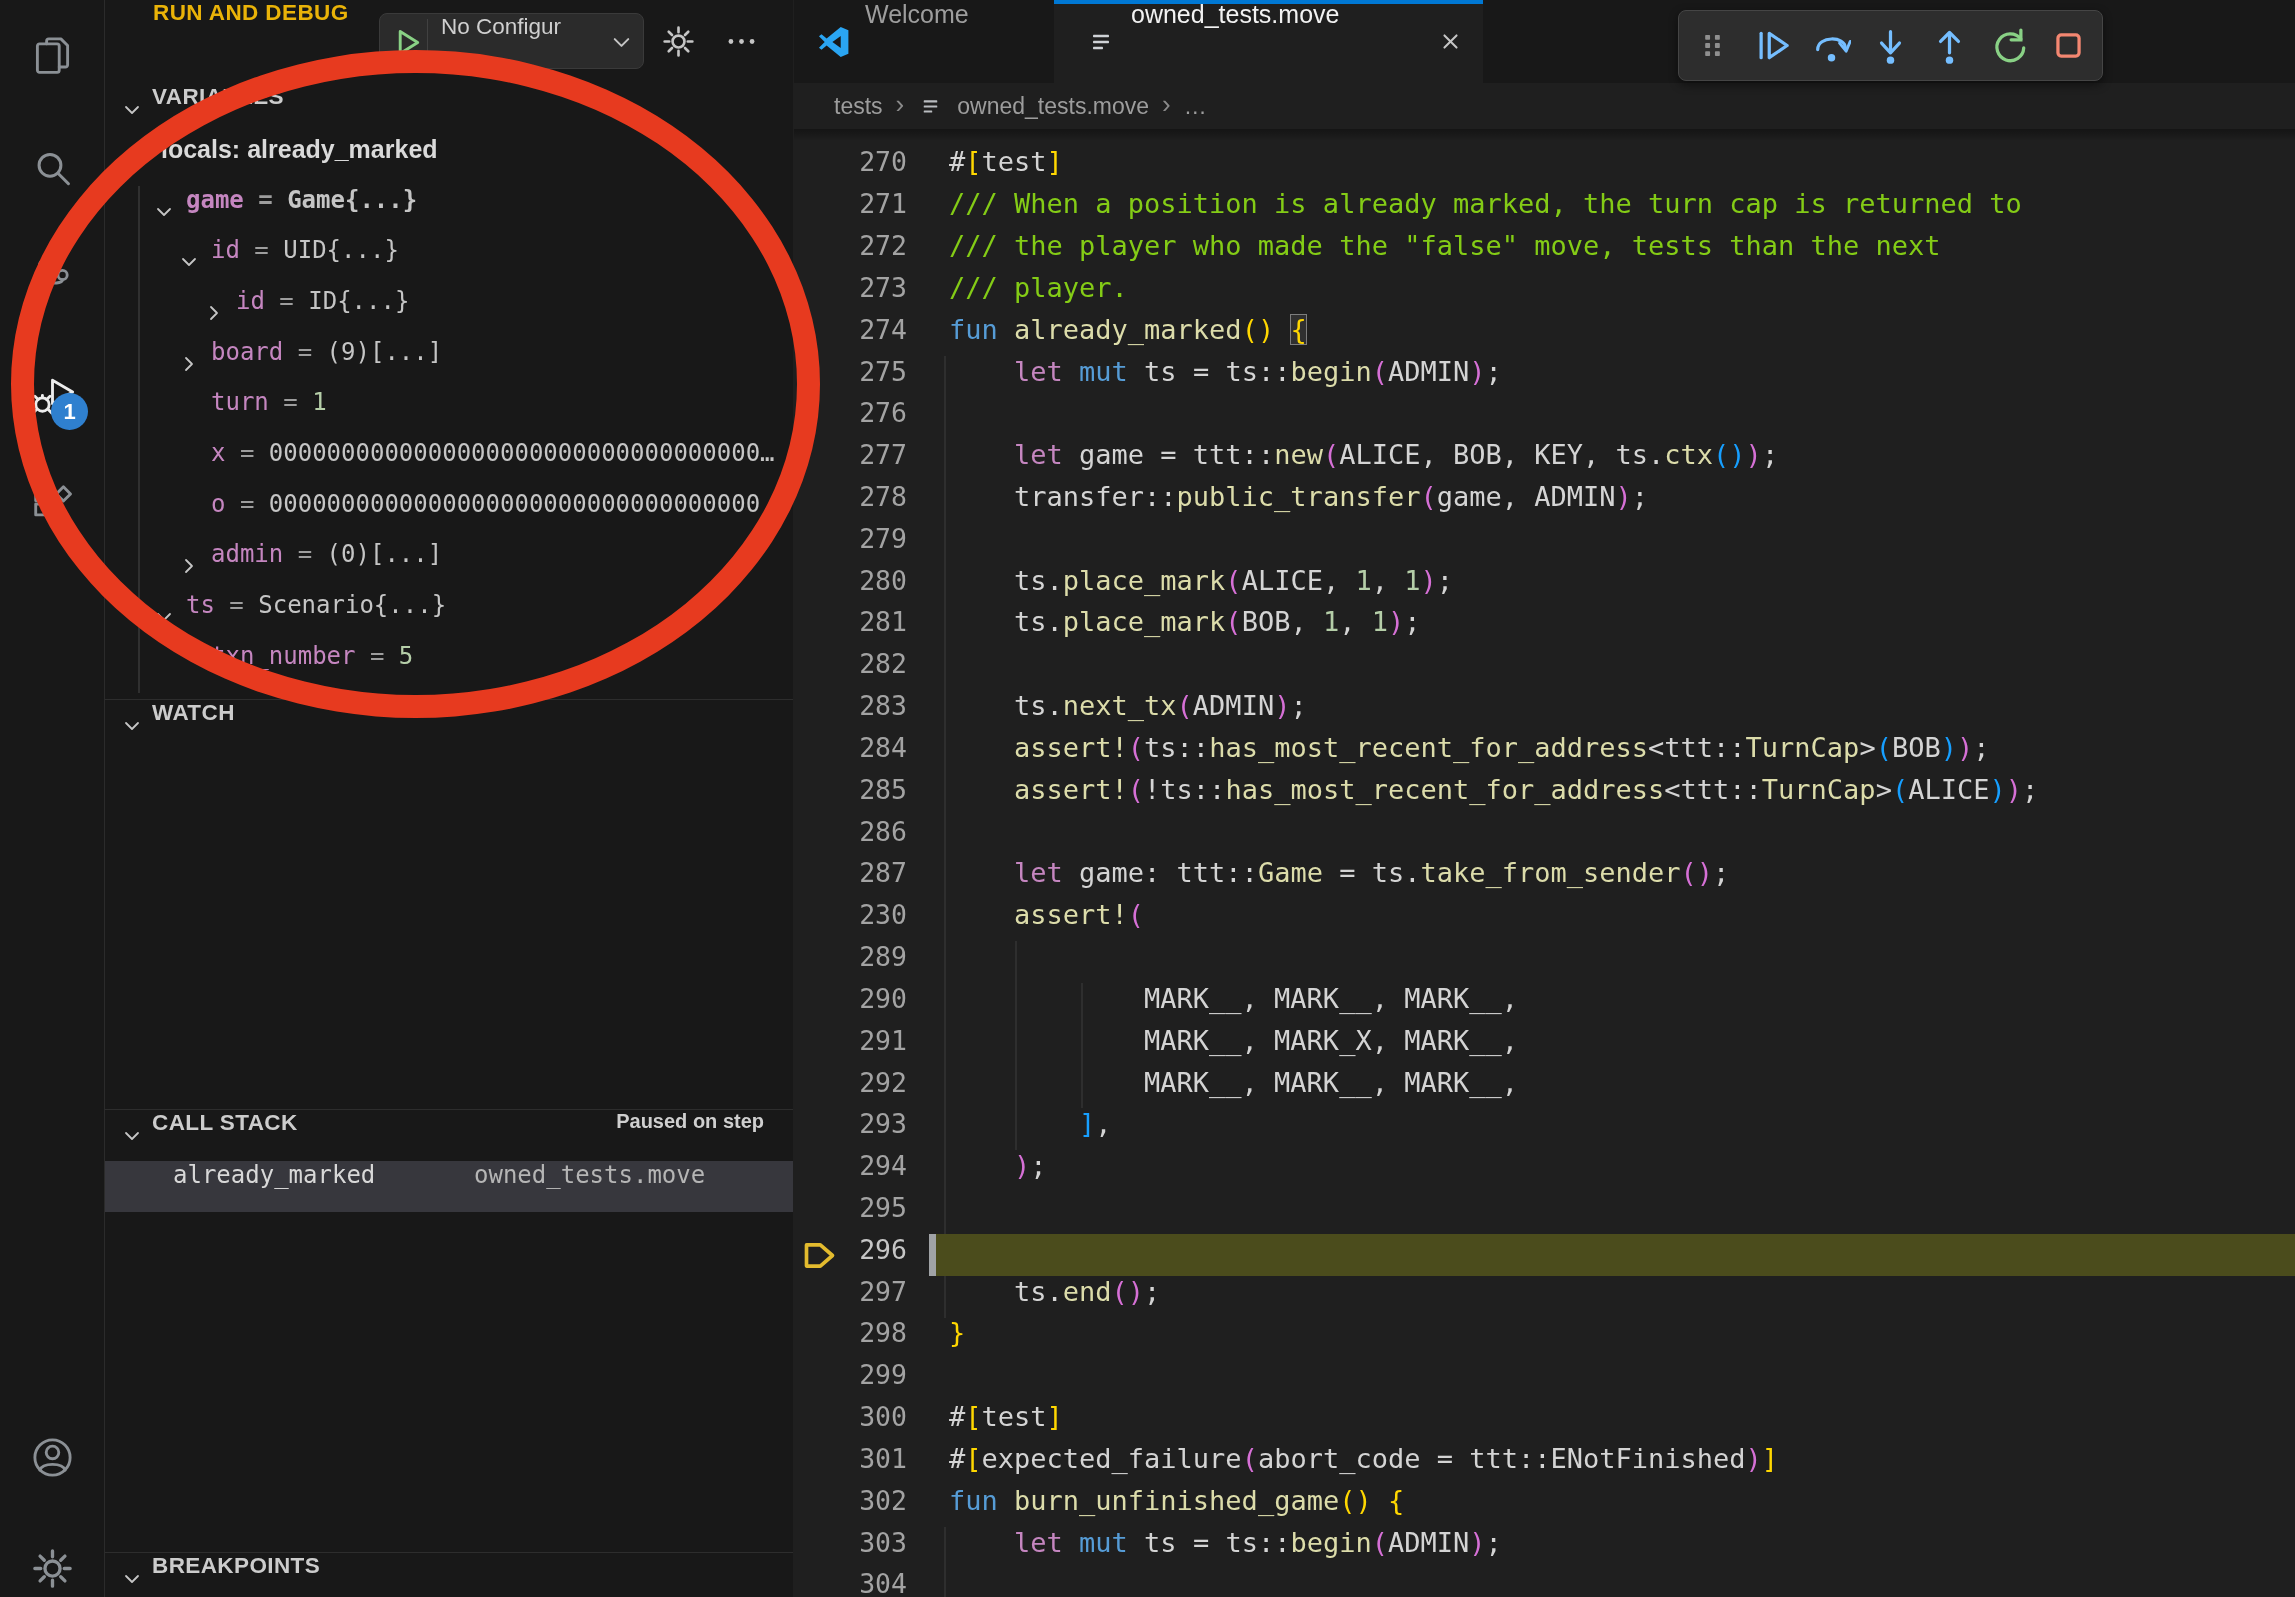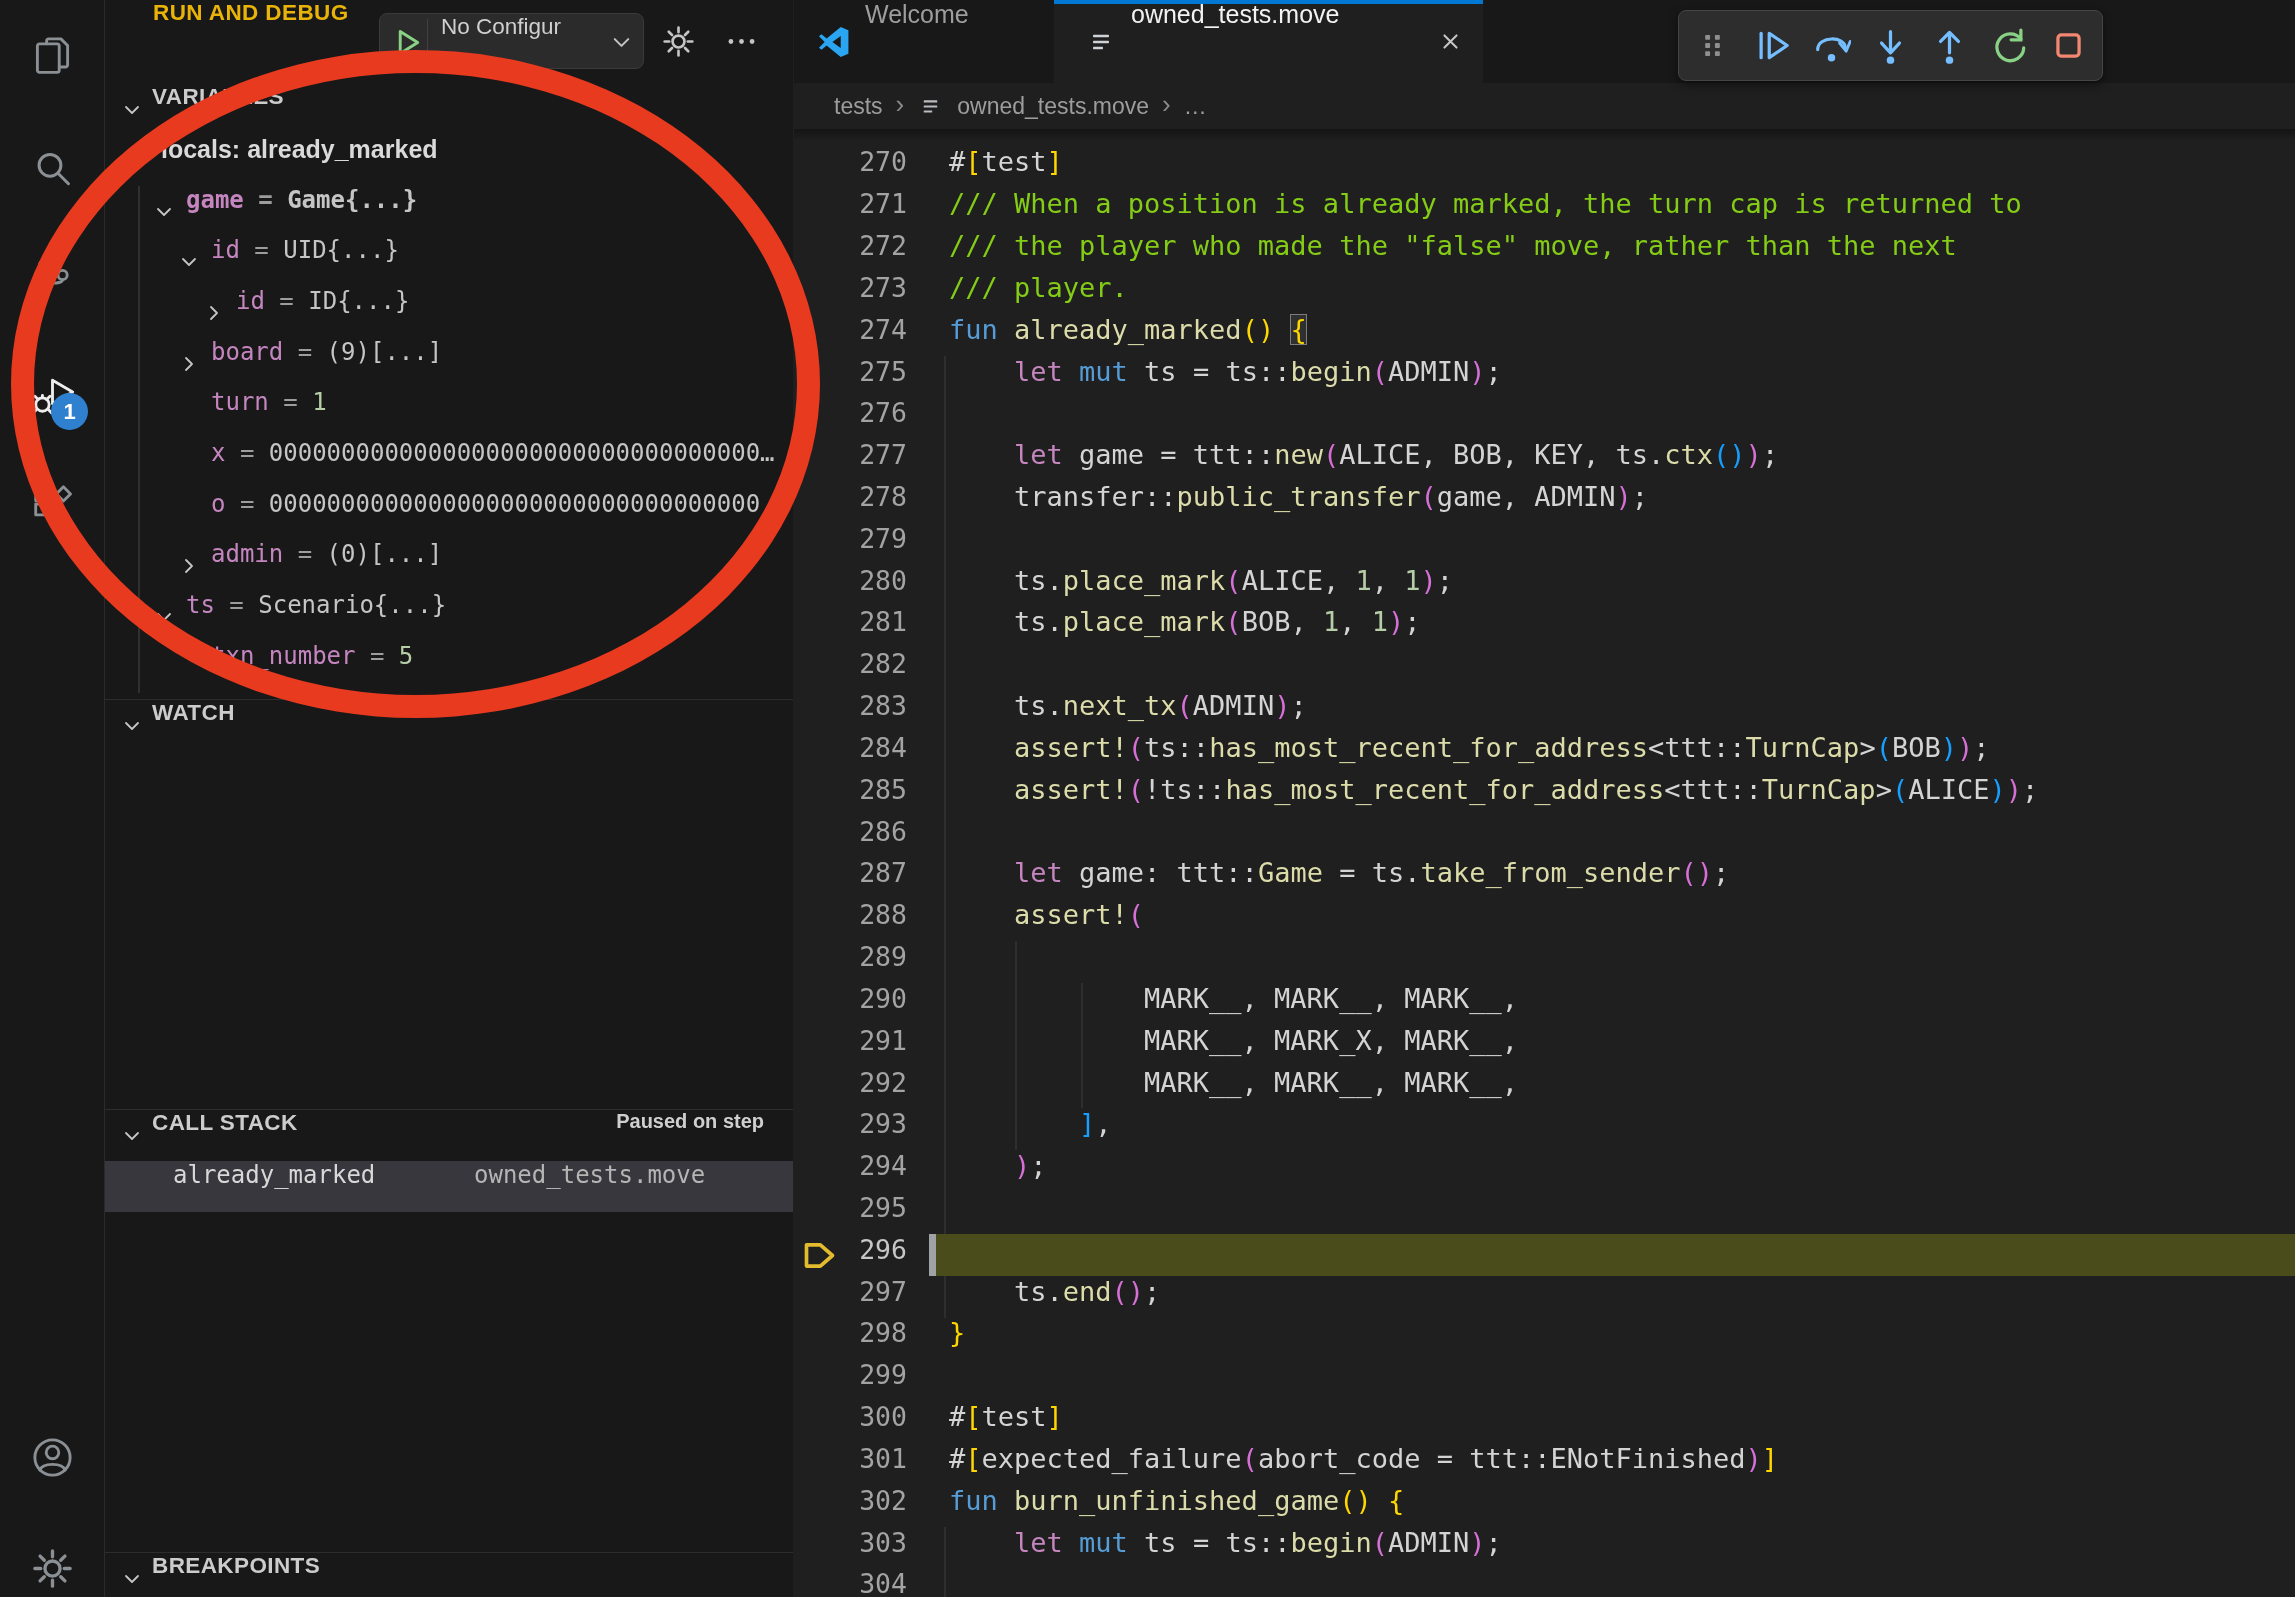--- a/index.html
+++ b/index.html
@@ -341,21 +341,21 @@
     <div class="code-line" style="top: 146px;">
           <div class="ln">270</div>
           <div class="ct"><span class="tp">#</span><span class="tg">[</span><span class="tp">test</span><span class="tg">]</span></div>
         </div>
         <div class="code-line" style="top: 188px;">
           <div class="ln">271</div>
           <div class="ct"><span class="tc">/// When a position is already marked, the turn cap is returned to</span></div>
         </div>
         <div class="code-line" style="top: 230px;">
           <div class="ln">272</div>
-          <div class="ct"><span class="tc">/// the player who made the "false" move, rather than the next</span></div>
+          <div class="ct"><span class="tc">/// the player who made the "false" move, tests than the next</span></div>
         </div>
         <div class="code-line" style="top: 272px;">
           <div class="ln">273</div>
           <div class="ct"><span class="tc">/// player.</span></div>
         </div>
         <div class="code-line" style="top: 314px;">
           <div class="ln">274</div>
           <div class="ct"><span class="tk">fun</span><span class="tp"> </span><span class="tf">already_marked</span><span class="tg">(</span><span class="tg">)</span><span class="tp"> </span><span class="tm">{</span></div>
         </div>
         <div class="code-line" style="top: 356px;">
@@ -404,21 +404,21 @@
         </div>
         <div class="code-line" style="top: 816px;">
           <div class="ln">286</div>
           <div class="ct"></div>
         </div>
         <div class="code-line" style="top: 857px;">
           <div class="ln">287</div>
           <div class="ct"><span class="tp">    </span><span class="tl">let</span><span class="tp"> game: ttt::</span><span class="tf">Game</span><span class="tp"> = ts.</span><span class="tf">take_from_sender</span><span class="to">(</span><span class="to">)</span><span class="tp">;</span></div>
         </div>
         <div class="code-line" style="top: 899px;">
-          <div class="ln">288</div>
+          <div class="ln">230</div>
           <div class="ct"><span class="tp">    </span><span class="tf">assert!</span><span class="to">(</span></div>
         </div>
         <div class="code-line" style="top: 941px;">
           <div class="ln">289</div>
         </div>
         <div class="code-line" style="top: 983px;">
           <div class="ln">290</div>
           <div class="ct"><span class="tp">            MARK__, MARK__, MARK__,</span></div>
         </div>
         <div class="code-line" style="top: 1025px;">

